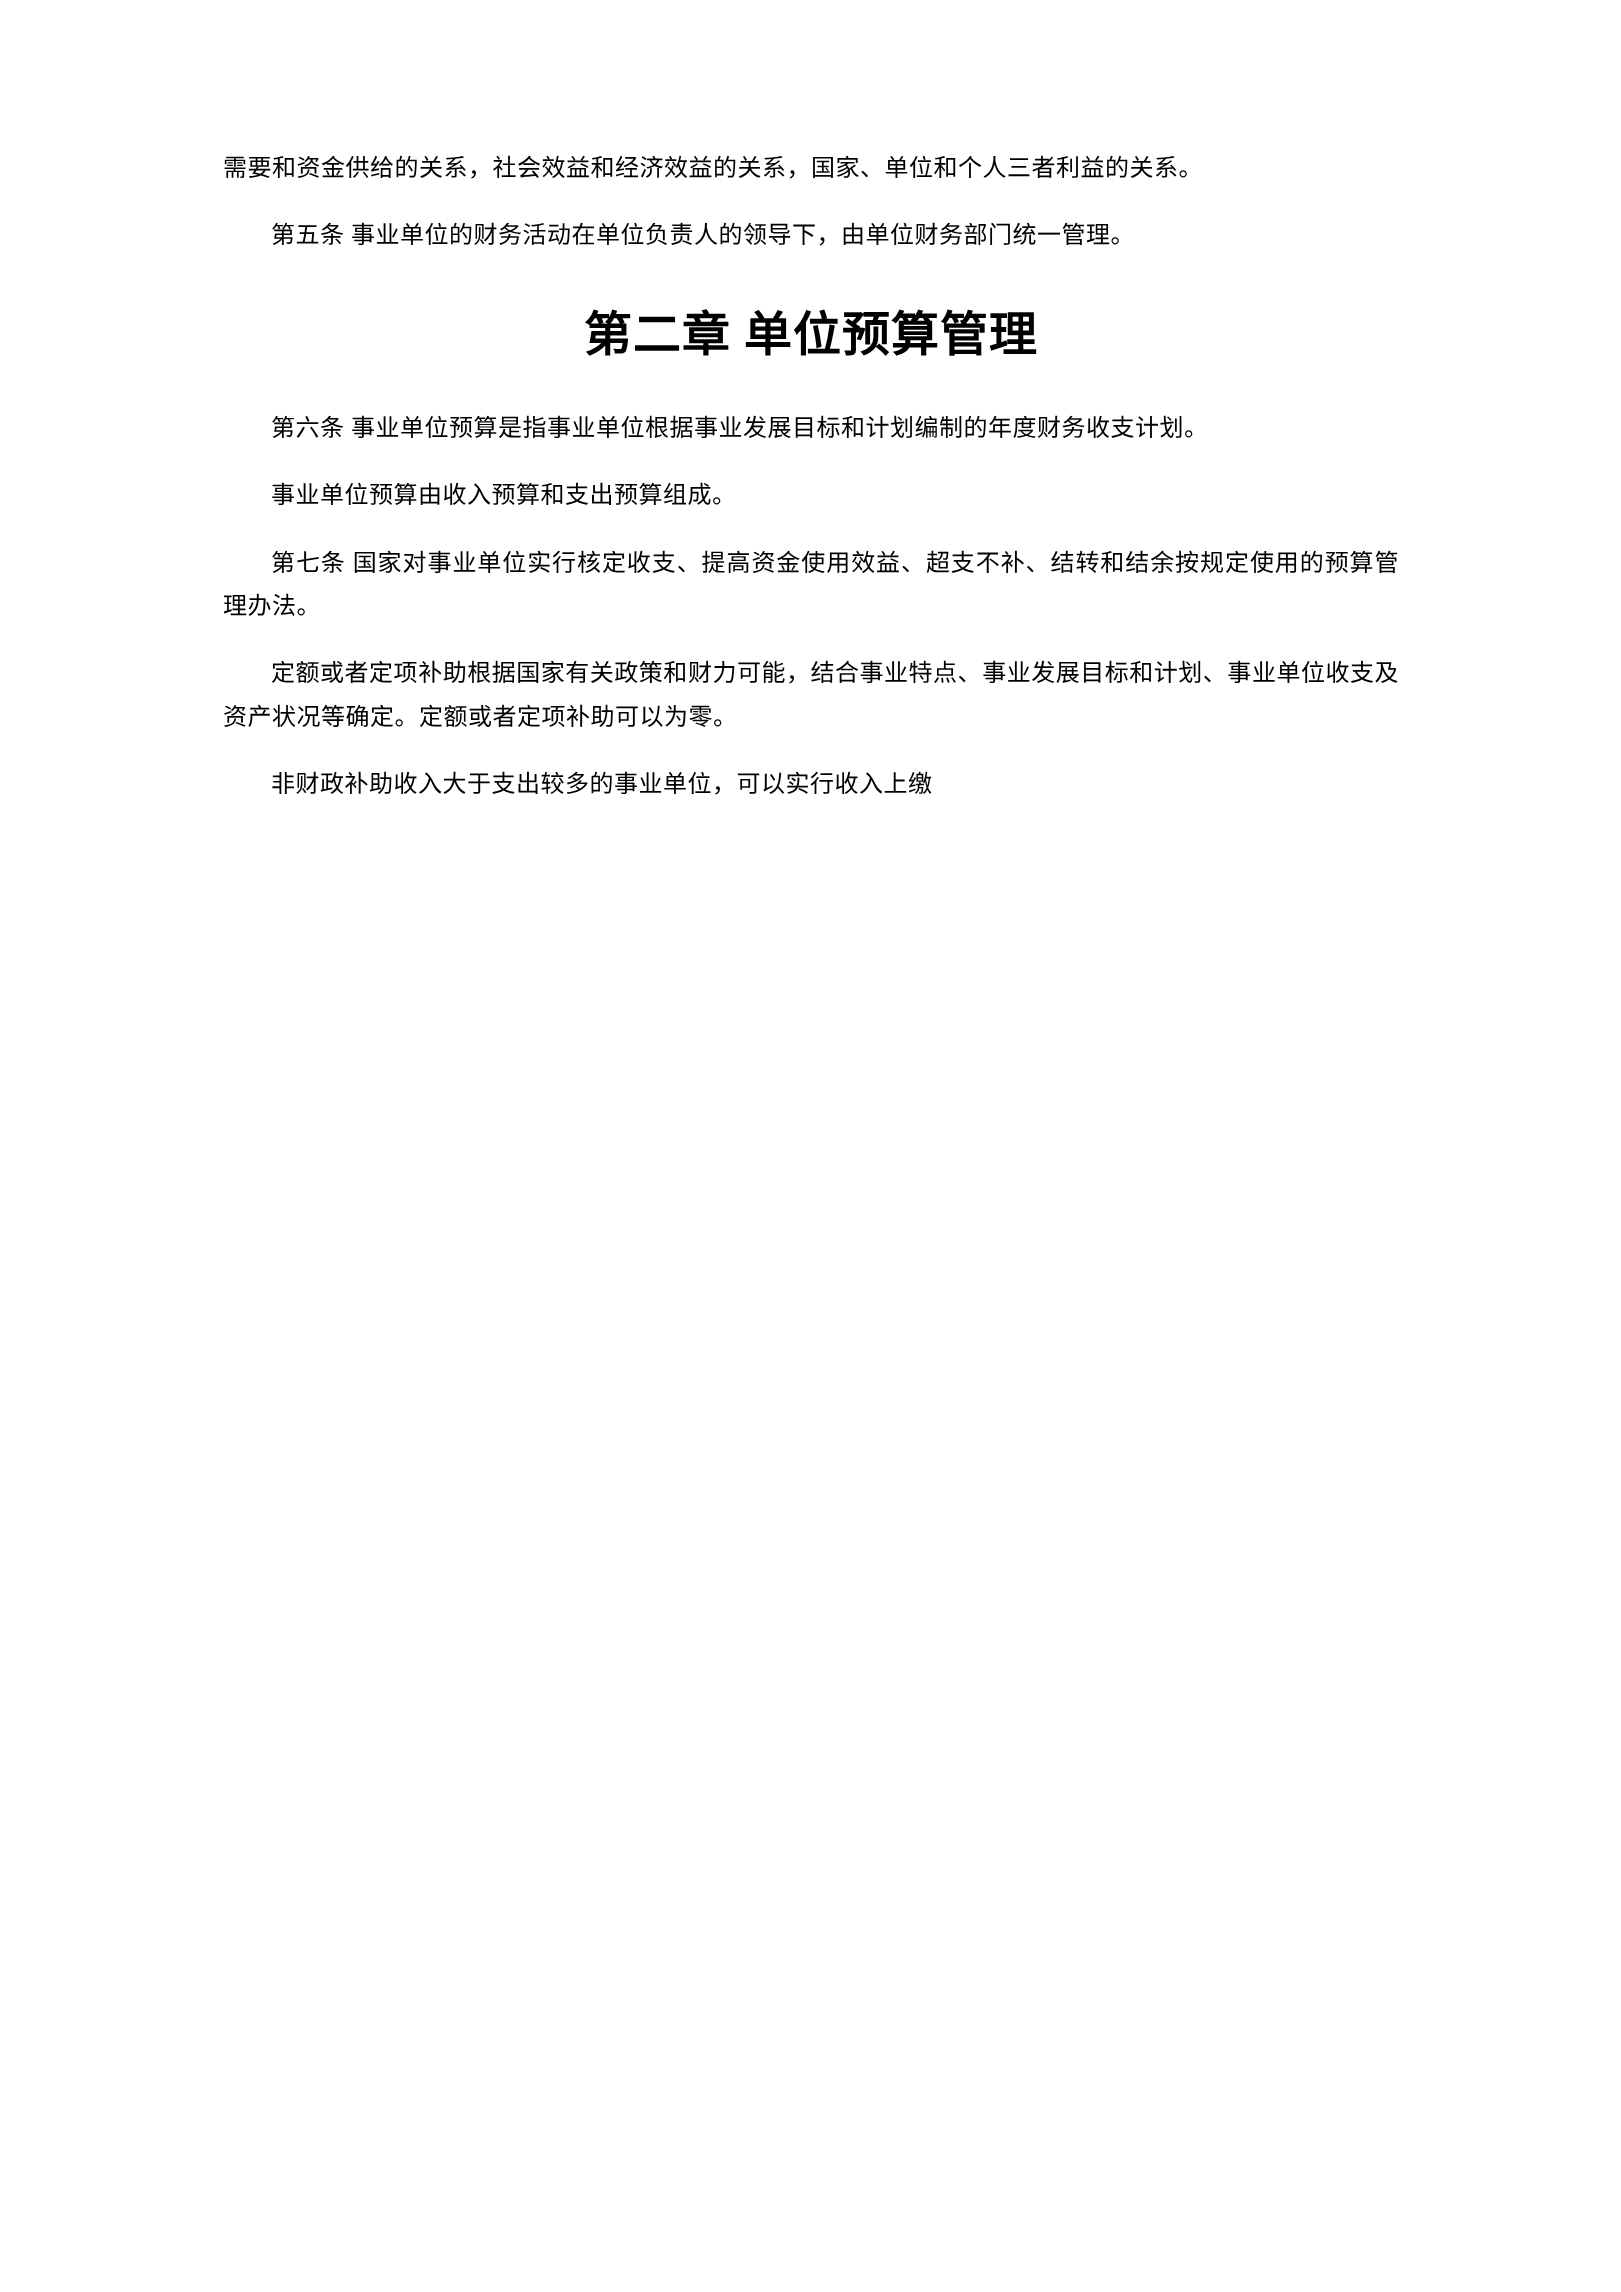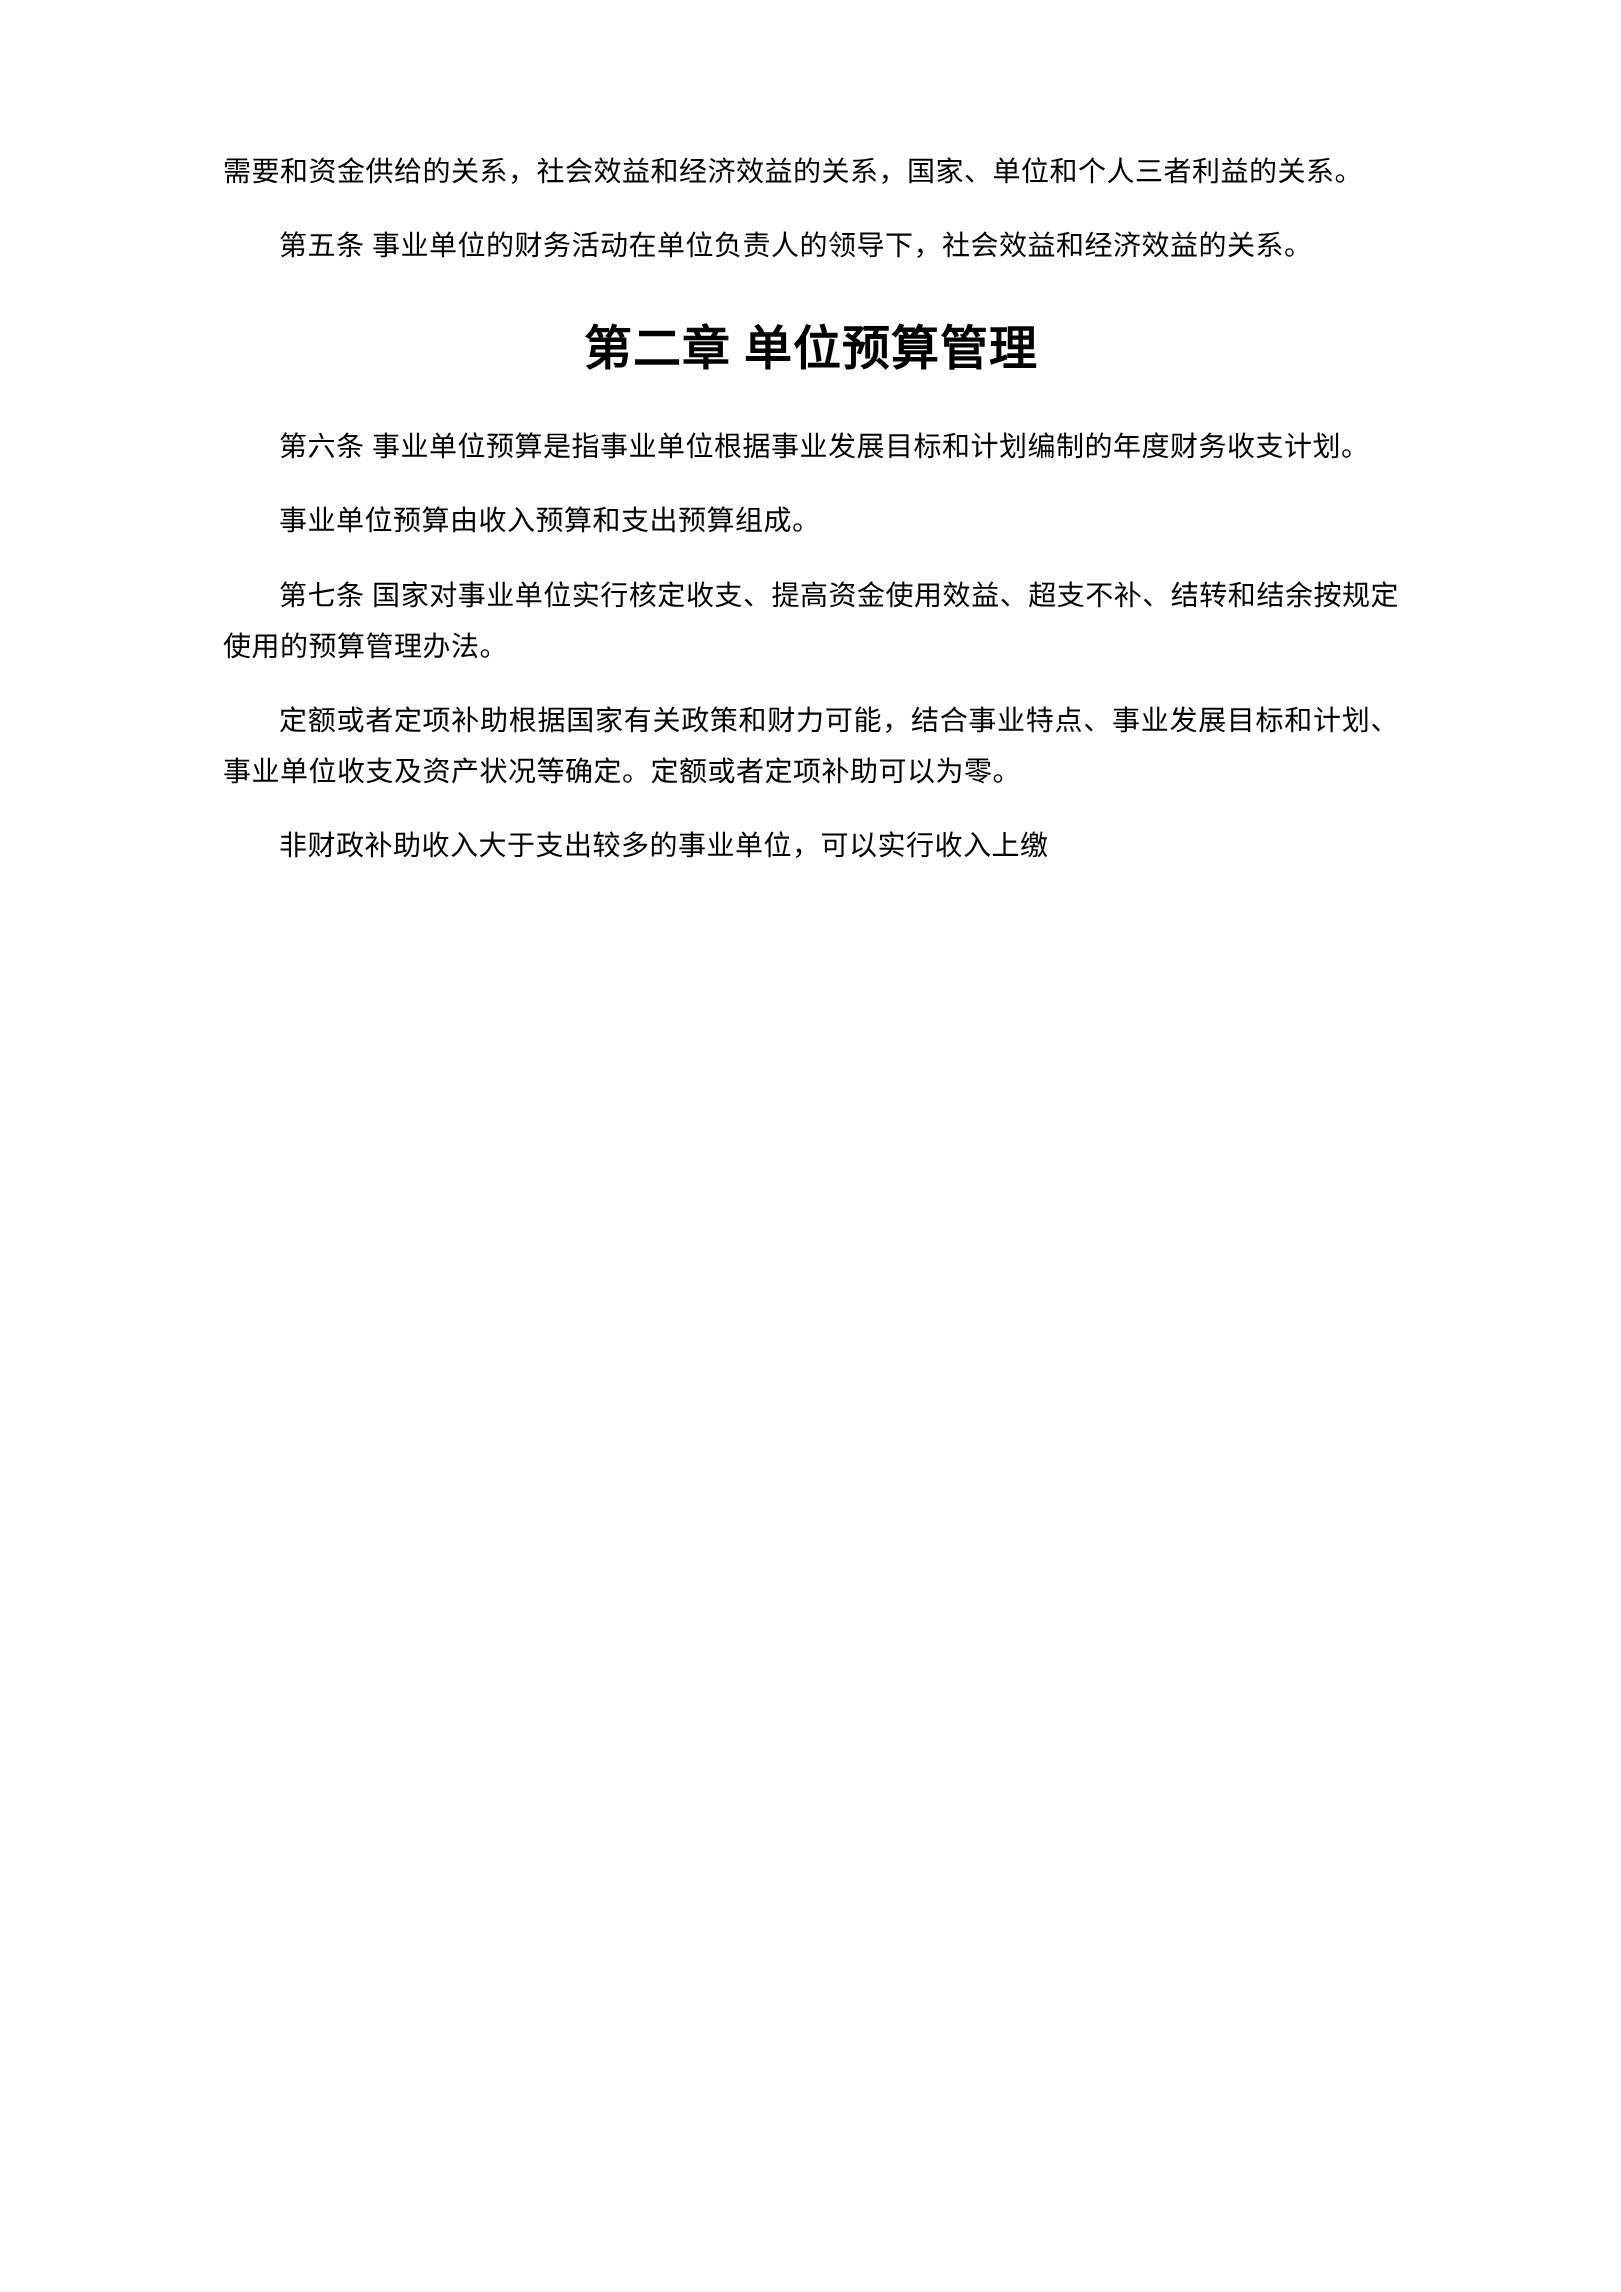--- a/index.html
+++ b/index.html
@@ -18,21 +18,21 @@
     position: relative;
     width: 1621px;
     height: 2293px;
     box-sizing: border-box;
     padding: 147px 223px 118px 223px;
   }
   .doc-body {
     width: 1176px;
   }
   .para {
-    font-size: 28px;
+    font-size: 24px;
     line-height: 1.82;
     text-align: justify;
     text-justify: inter-ideograph;
     margin: 0 0 23.5px 0;
     letter-spacing: 0.5px;
   }
   .para.indent {
     text-indent: 2em;
   }
   .chapter-heading {
@@ -46,21 +46,21 @@
 </style>
 </head>
 <body>
 
 <div class="page">
   <div class="doc-body">
 
     <p class="para">需要和资金供给的关系，社会效益和经济效益的关系，国家、单位和个人三者利益的关系。</p>
 
 
-    <p class="para indent">第五条 事业单位的财务活动在单位负责人的领导下，社会效益和经济效益的关系。</p>
+    <p class="para indent">第五条 事业单位的财务活动在单位负责人的领导下，由单位财务部门统一管理。</p>
 
     <h2 class="chapter-heading">第二章 单位预算管理</h2>
 
     <p class="para indent">第六条 事业单位预算是指事业单位根据事业发展目标和计划编制的年度财务收支计划。</p>
 
     <p class="para indent">事业单位预算由收入预算和支出预算组成。</p>
 
     <p class="para indent">第七条 国家对事业单位实行核定收支、提高资金使用效益、超支不补、结转和结余按规定使用的预算管理办法。</p>
 
     <p class="para indent">定额或者定项补助根据国家有关政策和财力可能，结合事业特点、事业发展目标和计划、事业单位收支及资产状况等确定。定额或者定项补助可以为零。</p>

